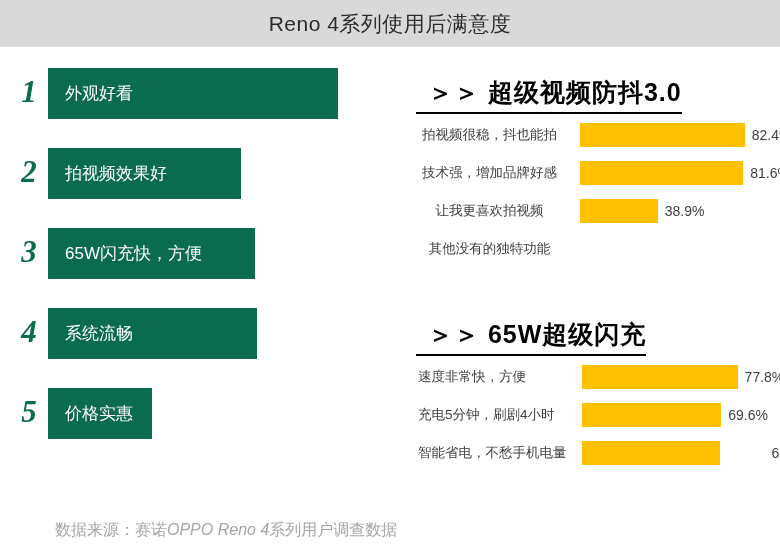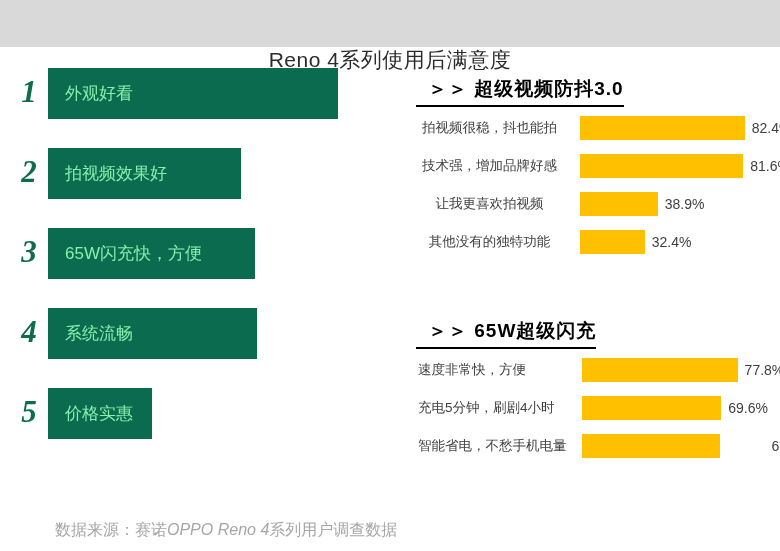--- a/index.html
+++ b/index.html
@@ -27,21 +27,20 @@
     position: absolute;
     left: 0; top: 0;
     width: 780px;
     height: 47px;
     line-height: 47px;
     text-align: center;
     font-size: 21px;
     color: #2b2b2b;
     letter-spacing: 0.5px;
     white-space: nowrap;
-    margin-top: 36px;
   }
 
   
   .rank-list {
     position: absolute;
     left: 0;
     top: 68px;
     width: 400px;
   }
   .rank-row {
@@ -63,37 +62,37 @@
   .rank-box {
     position: absolute;
     left: 48px;
     top: 0;
     height: 51px;
     background: #0b6b4f;
     display: flex;
     align-items: center;
   }
   .rank-label {
-    color: #86efac;
+    color: #ffffff;
     font-size: 17px;
     padding-left: 17px;
     white-space: nowrap;
   }
 
   
   .chart-panel {
     position: absolute;
     left: 408px;
     width: 372px;
   }
   #chart-1 { top: 76px; }
   #chart-2 { top: 318px; }
 
   .chart-title {
-    font-size: 19px;
+    font-size: 25px;
     font-weight: bold;
     color: #000000;
     padding-left: 12px;
     padding-bottom: 3px;
     border-bottom: 2px solid #000000;
     display: inline-block;
     margin-left: 8px;
     white-space: nowrap;
     letter-spacing: 1px;
   }
@@ -232,24 +231,20 @@
     <div class="bar-row">
       <div class="bar-row-label">让我更喜欢拍视频</div>
       <div class="bar-track">
         <div class="bar-fill" style="width: 38.9%;"></div>
         <div class="bar-value" style="left: 38.9%;">38.9%</div>
       </div>
     </div>
 
     <div class="bar-row">
       <div class="bar-row-label">其他没有的独特功能</div>
-      <div class="bar-track">
-        <div class="bar-fill" style="width: 32.4%;"></div>
-        <div class="bar-value" style="left: 32.4%;">32.4%</div>
-      </div>
     </div>
 
   </div>
 </div>
 
 <div class="chart-panel" id="chart-2">
   <div class="chart-title">＞＞ 65W超级闪充</div>
   <div class="bars">
 
     <div class="bar-row">

